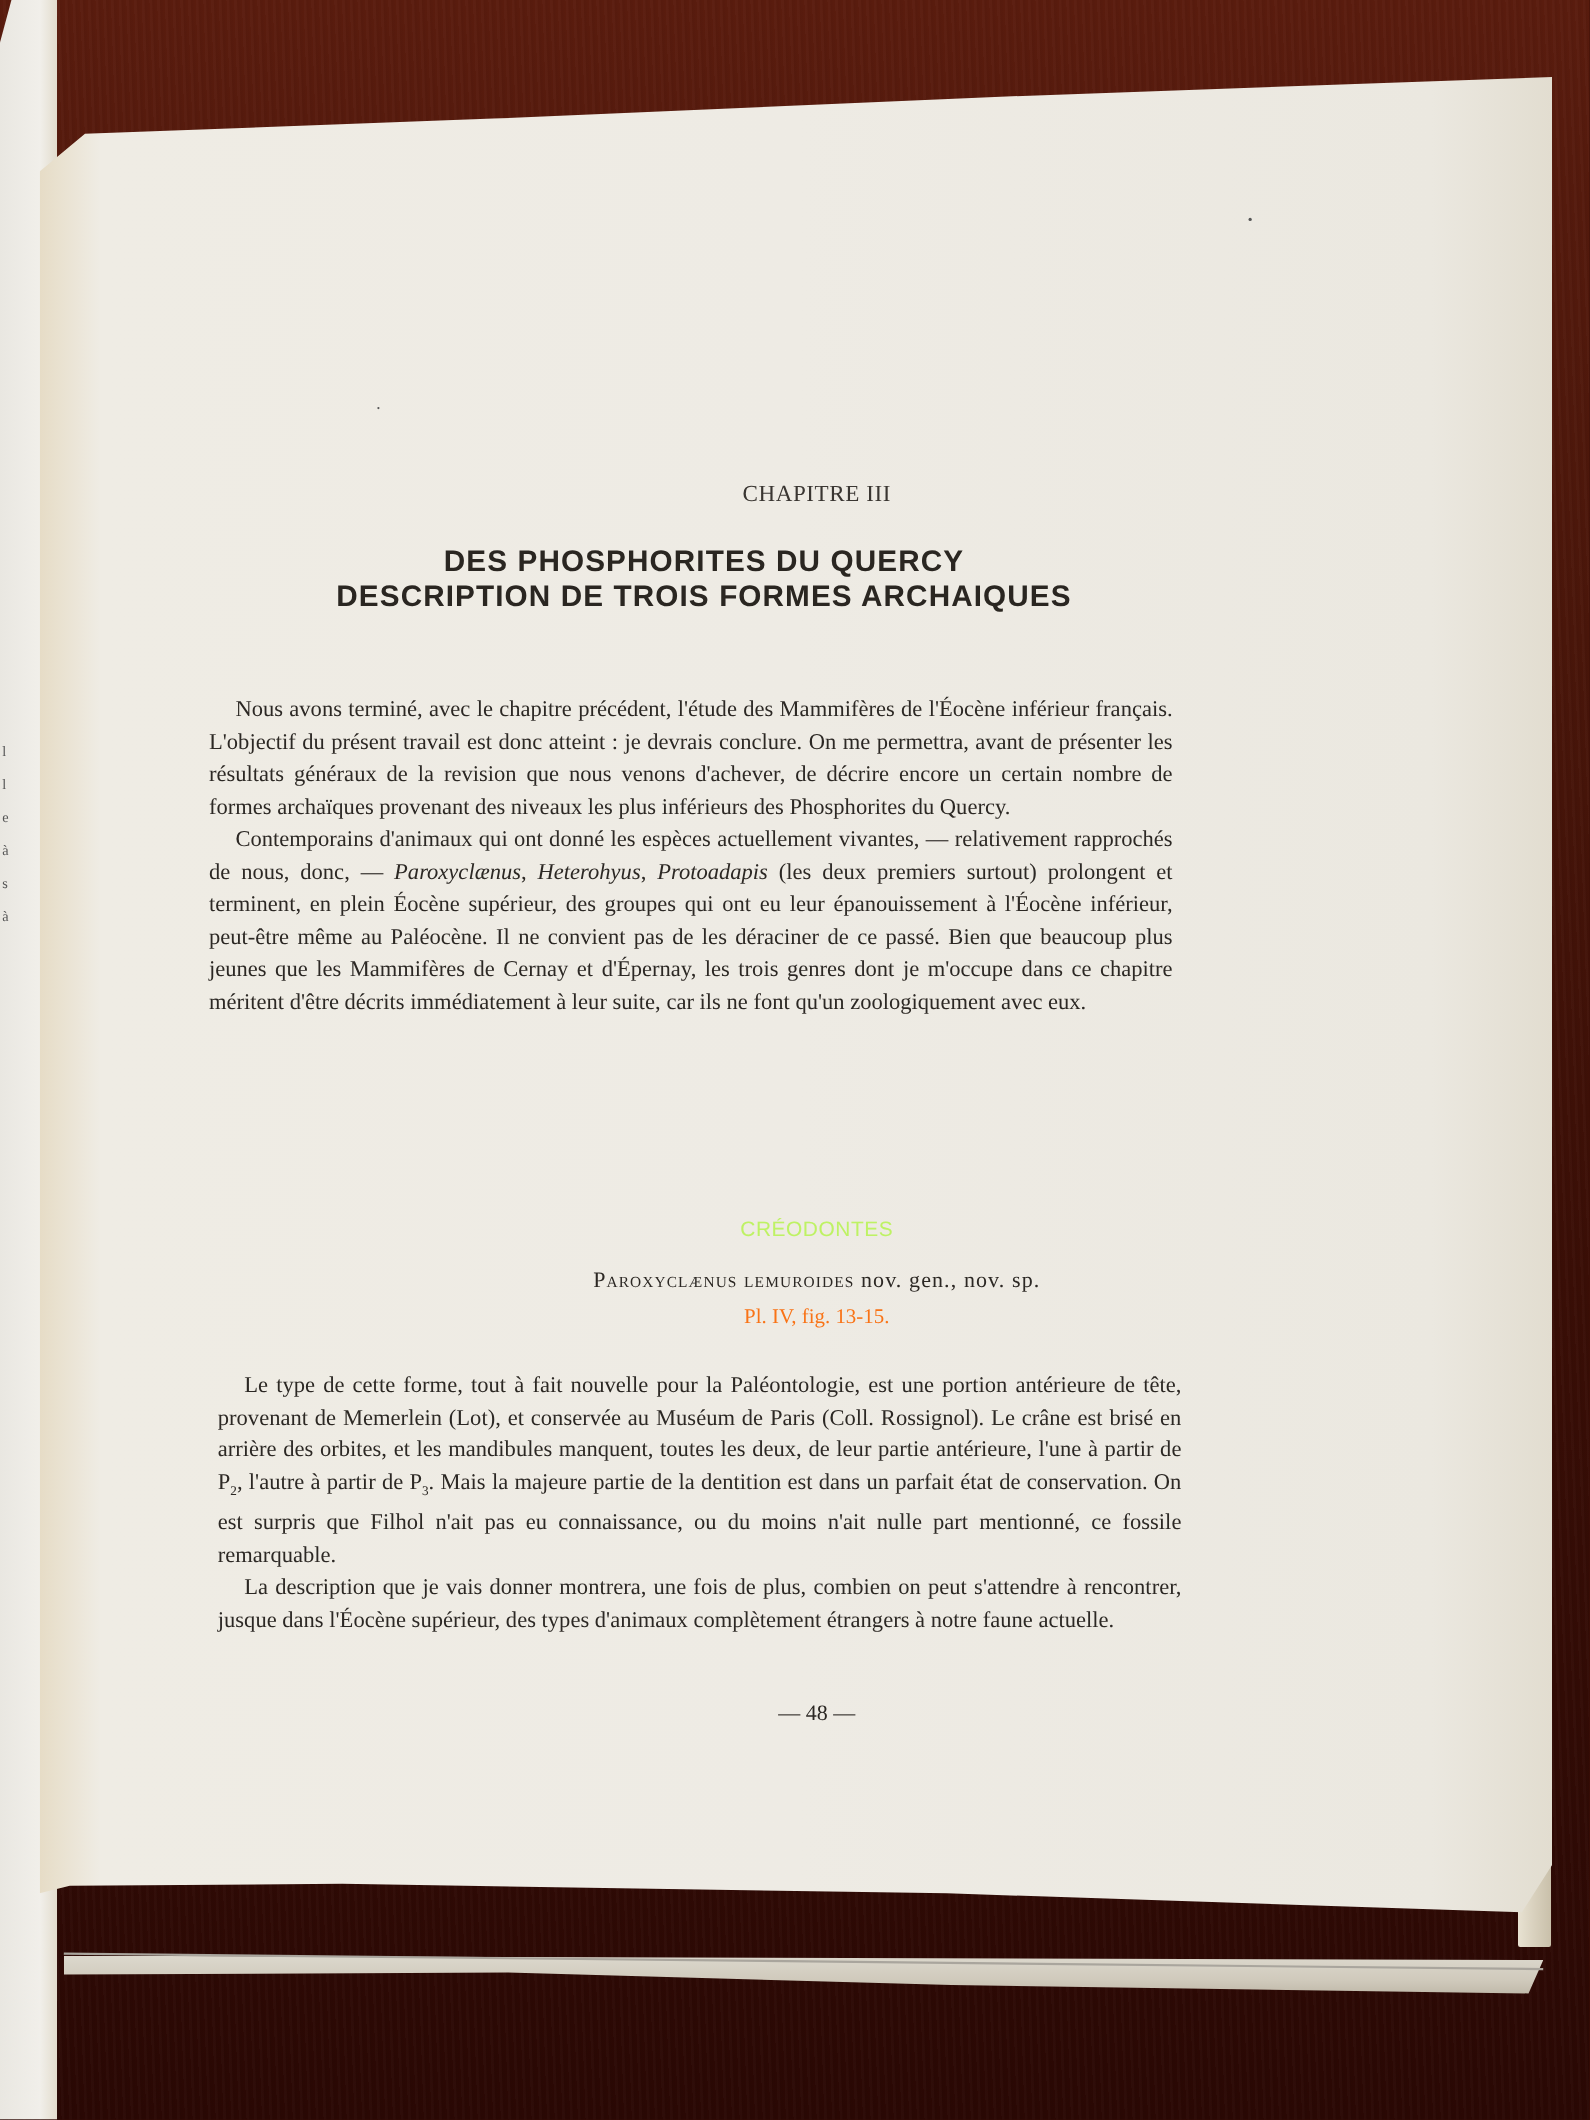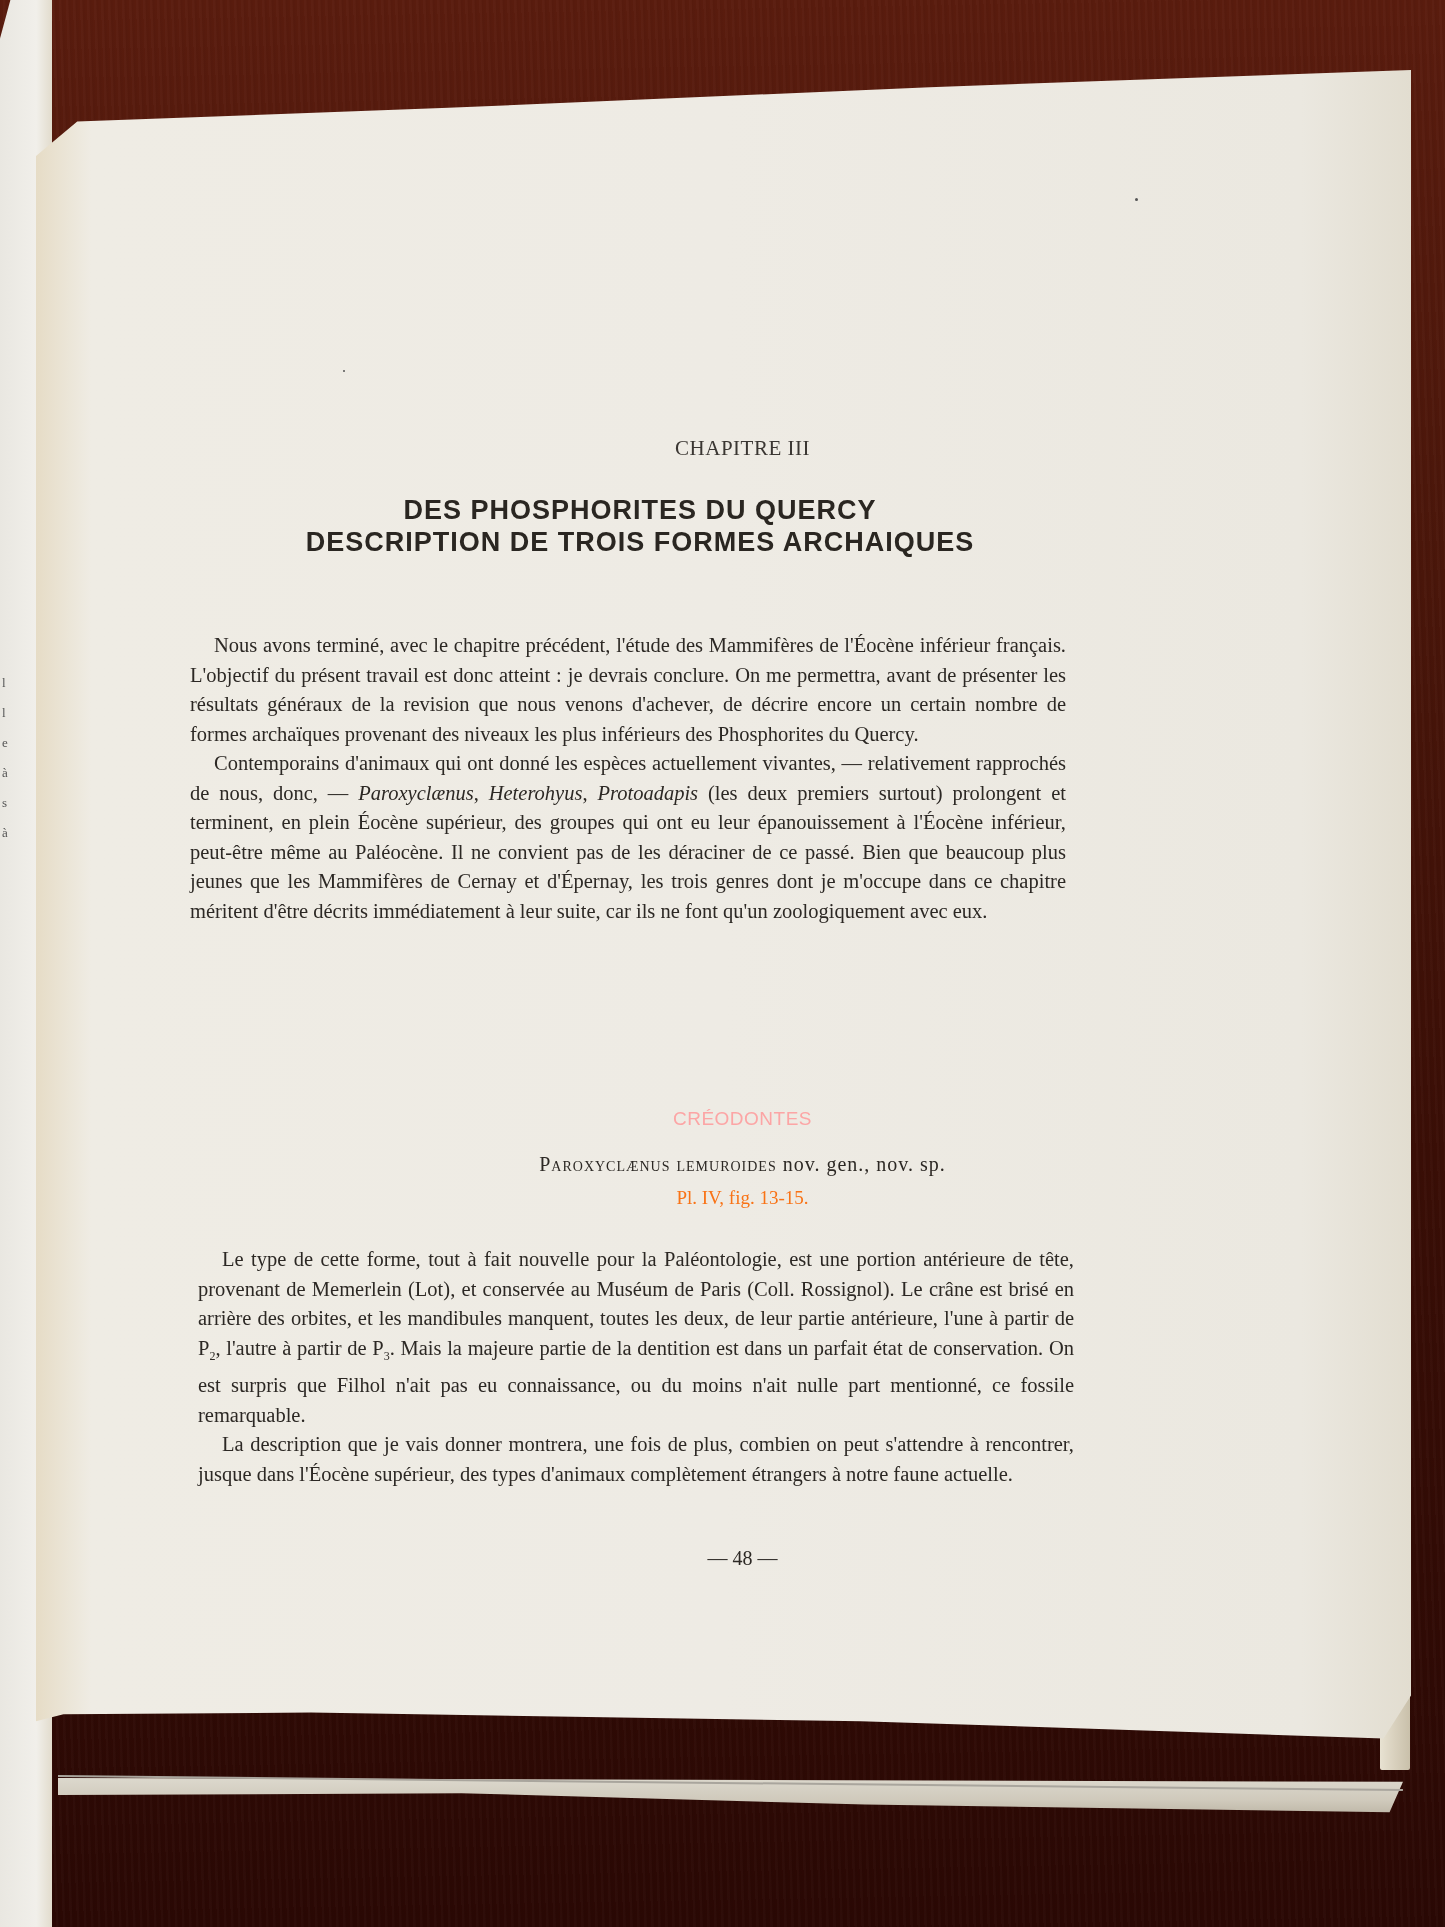--- a/index.html
+++ b/index.html
@@ -84,21 +84,21 @@
       text-align: justify;
     }
     .body-block p { margin: 0; text-indent: 24px; }
     .block-1 { top: 602px; margin-top: 29px; }
     .block-2 { top: 1245px; left: 198px; width: 876px; }
     .section-heading {
       position: absolute; top: 1108px; left: 0; width: 1445px;
       text-align: center;
       font-family: "Liberation Sans", sans-serif;
       font-size: 19px; letter-spacing: 0.5px;
-      color: #fca5a5;
+      color: #bef264;
       padding-left: 40px; box-sizing: border-box;
     }
     .species {
       position: absolute; top: 1153px; left: 0; width: 1445px;
       text-align: center;
       font-family: "Liberation Serif", serif;
       font-size: 20px; letter-spacing: 1px;
       color: #2c2824;
       padding-left: 40px; box-sizing: border-box;
     }

